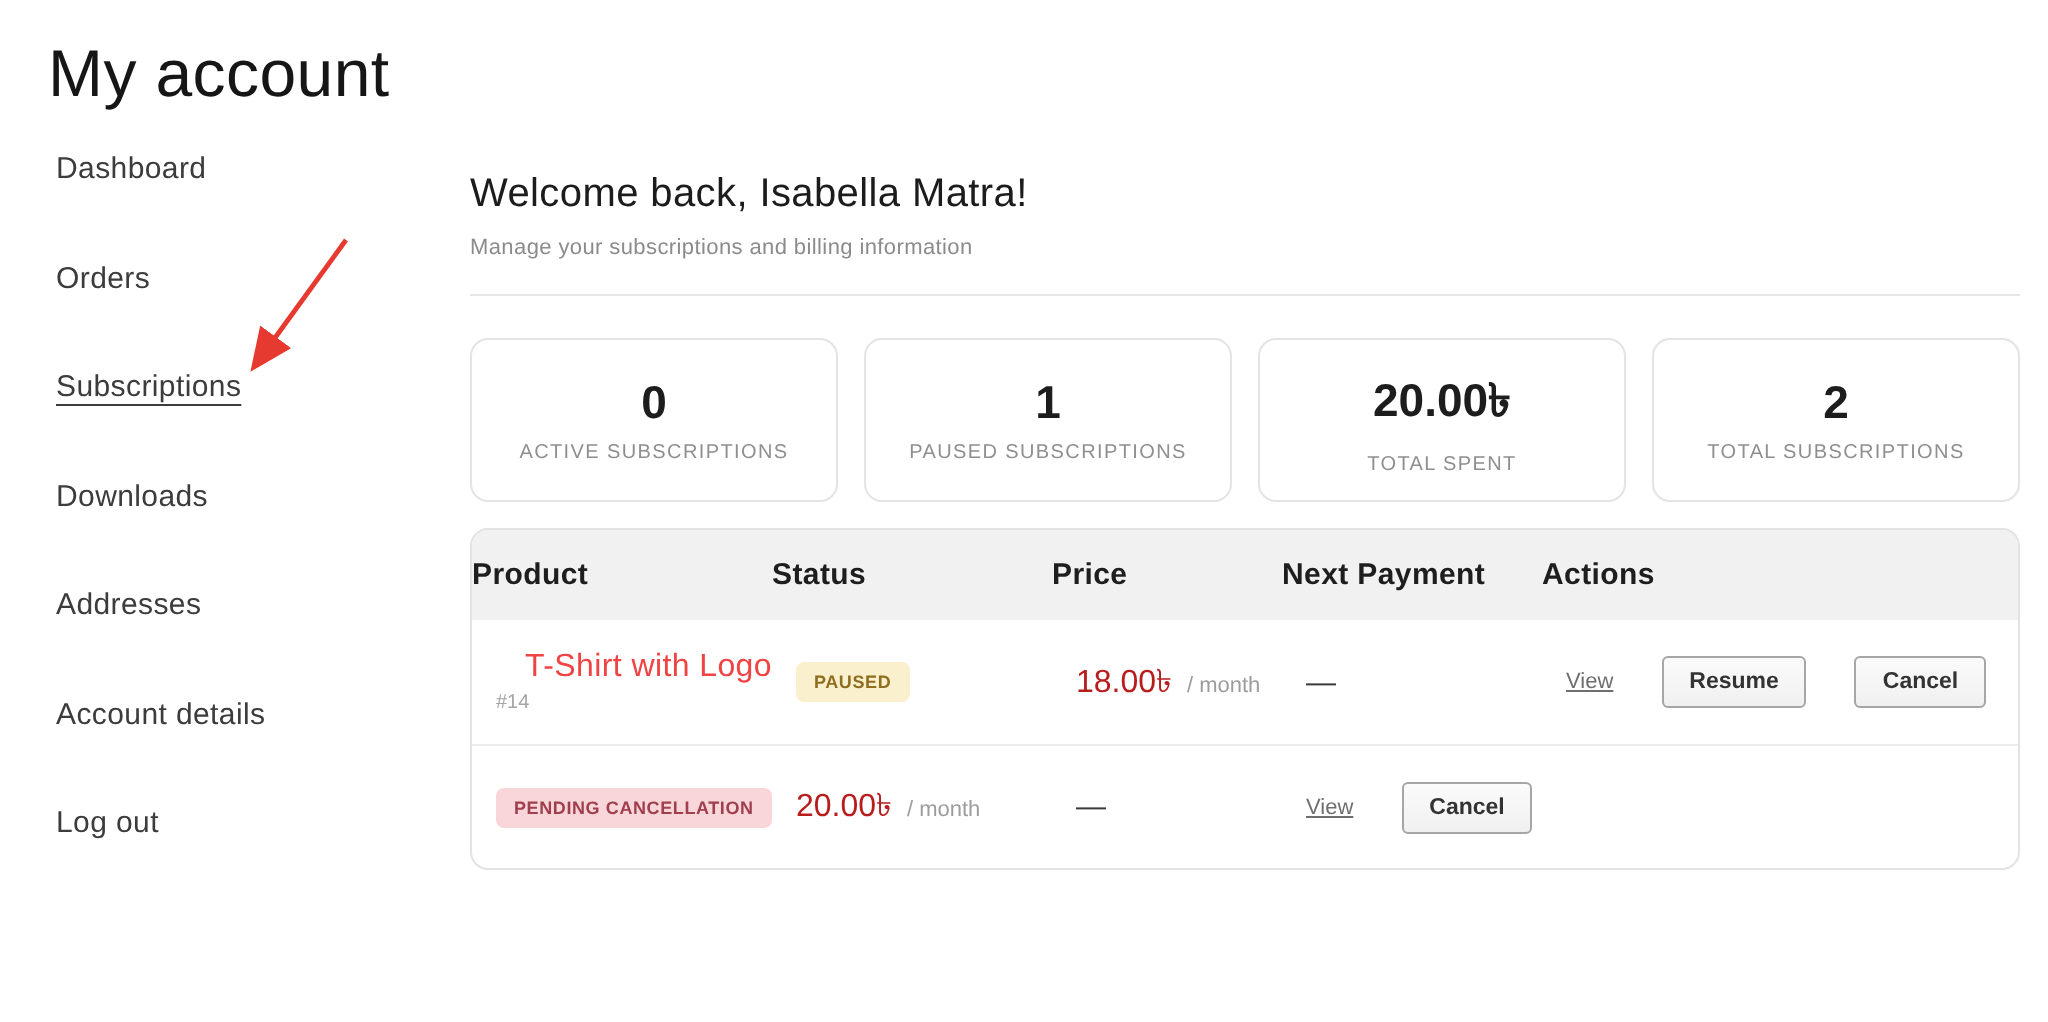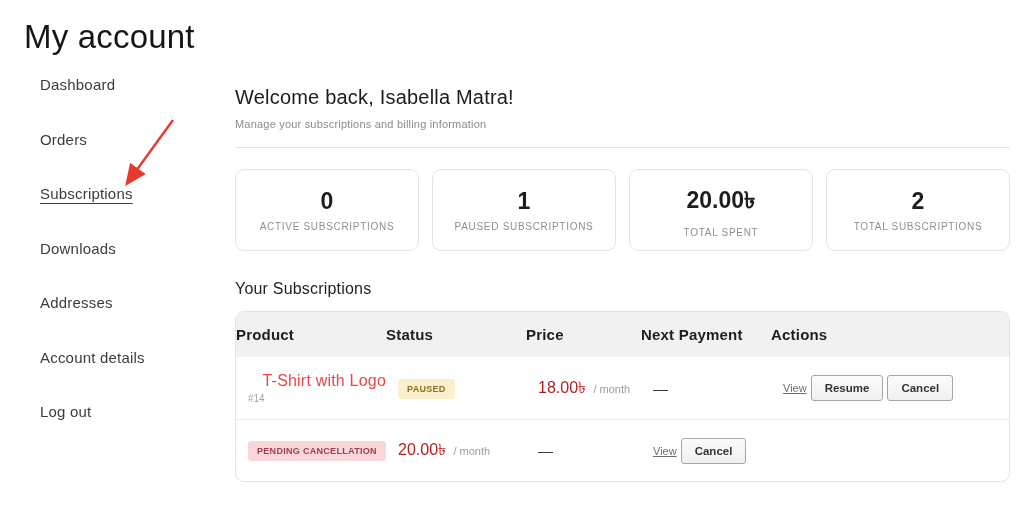--- a/index.html
+++ b/index.html
@@ -14,21 +14,21 @@
 
   
   .page-title {
     position: absolute; left: 24px; top: 18px;
     font-size: 33px; font-weight: 500; color: #161616;
     letter-spacing: 0.2px;
   }
 
   
   .sidebar {
-    position: absolute; left: 40px; top: 76px; width: 190px;
+    position: absolute; left: 28px; top: 76px; width: 190px;
     display: flex; flex-direction: column;
   }
   .sidebar a {
     display: block; height: 54.5px;
     font-size: 15px; color: #3c3c3c; text-decoration: none;
     letter-spacing: 0.2px; cursor: pointer;
   }
   .sidebar a.active { text-decoration: underline; text-underline-offset: 4px; text-decoration-thickness: 1px; }
 
   
@@ -78,21 +78,21 @@
   .status-badge {
     display: inline-block;
     font-size: 9px; font-weight: 700; letter-spacing: 0.3px;
     padding: 5px 9px; border-radius: 4px; white-space: nowrap;
   }
 
   .price-amount { font-size: 16px; color: #b91c1c; }
   .price-period { font-size: 11px; color: #9c9c9c; margin-left: 3px; }
   .next-payment { font-size: 15px; color: #3a3a3a; }
 
-  .actions-cell { display: flex; align-items: center; gap: 4px; }
+  .actions-cell { display: flex; align-items: center; gap: 24px; }
   .view-link {
     font-size: 11px; color: #6e6e6e; text-decoration: underline; cursor: pointer;
   }
   .action-btn {
     font-family: "Liberation Sans", sans-serif;
     font-size: 11.5px; font-weight: 700; color: #333;
     background: linear-gradient(#fbfbfb, #f0f0f0);
     border: 1px solid #a6a6a6; border-radius: 3px;
     padding: 6px 13px; cursor: pointer;
   }
@@ -140,21 +140,20 @@
         <div class="stat-card">
     <div class="stat-value">20.00৳</div>
     <div class="stat-label">TOTAL SPENT</div>
   </div>
         <div class="stat-card">
     <div class="stat-value">2</div>
     <div class="stat-label">TOTAL SUBSCRIPTIONS</div>
   </div>
       </div>
 
-    <h3 class="section-heading">Your Subscriptions</h3>
 
     <div class="subs-table">
       <div class="t-row t-head" id="thead">
           <div class="th">Product</div>
           <div class="th">Status</div>
           <div class="th">Price</div>
           <div class="th">Next Payment</div>
           <div class="th">Actions</div>
         </div>
       <div class="t-body" id="tbody">

